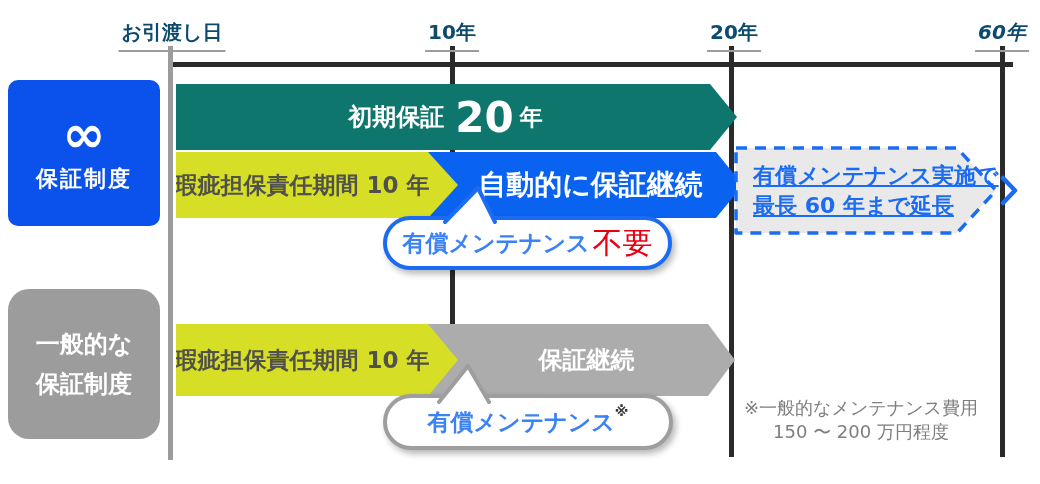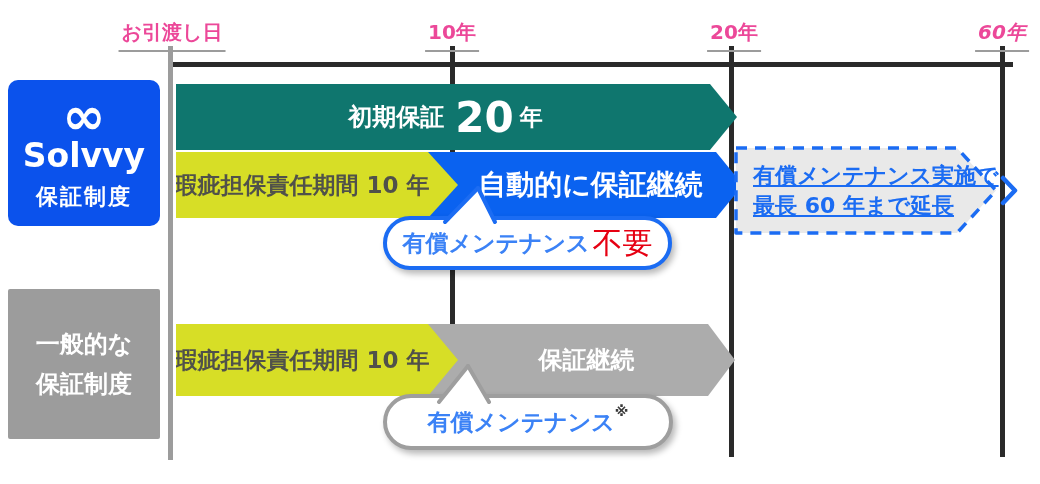--- a/index.html
+++ b/index.html
@@ -4,42 +4,42 @@
 <style>
   * { margin:0; padding:0; box-sizing:border-box; }
   html,body { background:#ffffff; }
   .canvas {
     position:relative; width:1040px; height:484px; background:#ffffff;
     font-family:"DejaVu Sans", sans-serif; overflow:hidden;
   }
   
   .tl-label {
     position:absolute; top:19px; transform:translateX(-50%);
-    font-size:20px; font-weight:600; color:#ec4899;
+    font-size:20px; font-weight:600; color:#0c4a6e;
     border-bottom:2px solid #9c9c9c; padding:0 3px 4px; white-space:nowrap; z-index:5;
   }
   .tl-start { left:172px; } .tl-10 { left:452px; } .tl-20 { left:734px; } .tl-60 { left:1002px;font-style:italic; }
   .h-line { position:absolute; left:168px; top:62px; width:845px; height:5px; background:#2a2a2a; z-index:1; }
   .tick { position:absolute; width:5px; background:#2a2a2a; z-index:1; }
   .tick-start { left:168px; top:46px; height:414px; background:#9c9c9c; }
   .tick-10 { left:450px; top:46px; height:280px; }
   .tick-20 { left:729px; top:46px; height:411px; }
   .tick-60 { left:1000px; top:46px; height:411px; }
   
   .brand-box {
     position:absolute; left:8px; top:80px; width:152px; height:146px;
     background:#0b52ec; border-radius:10px; z-index:2;
     display:flex; flex-direction:column; align-items:center; justify-content:center;
   }
   .infinity { font-size:52px; font-weight:700; color:#ffffff; line-height:0.85; }
   .brand-name { font-size:33px; font-weight:700; color:#ffffff; line-height:1.1; }
   .brand-sub { font-size:22px; font-weight:700; color:#ffffff; margin-top:7px; letter-spacing:2px; }
   .general-box {
     position:absolute; left:8px; top:289px; width:152px; height:150px;
-    background:#9c9c9c; border-radius:2px; z-index:2;
+    background:#9c9c9c; border-radius:21px; z-index:2;
     display:flex; flex-direction:column; align-items:center; justify-content:center;
   }
   .general-box span { font-size:24px; font-weight:600; color:#ffffff; line-height:40px; }
   
   .bar { position:absolute; display:flex; align-items:center; z-index:2;
          filter:drop-shadow(2px 3px 2px rgba(0,0,0,0.22)); }
   .arrow-clip { clip-path:polygon(0 0, calc(100% - 27px) 0, 100% 50%, calc(100% - 27px) 100%, 0 100%); }
   .chevron-clip { clip-path:polygon(0 0, calc(100% - 30px) 0, 100% 50%, calc(100% - 30px) 100%, 0 100%); }
   .bar-initial { left:176px; top:84px; width:561px; height:66px; background:#0f766e;
                  justify-content:center; padding-right:22px; }
@@ -87,21 +87,20 @@
   <div class="tl-label tl-60">60年</div>
 
   <div class="h-line"></div>
   <div class="tick tick-start"></div>
   <div class="tick tick-10"></div>
   <div class="tick tick-20"></div>
   <div class="tick tick-60"></div>
 
   <div class="brand-box">
     <div class="infinity">∞</div>
-    <div class="brand-name">Solvvy</div>
     <div class="brand-sub">保証制度</div>
   </div>
 
   <div class="general-box">
     <span>一般的な</span>
     <span>保証制度</span>
   </div>
 
   <div class="bar bar-initial arrow-clip">
     <span class="pre">初期保証</span>
@@ -145,14 +144,18 @@
   <div class="bubble bubble-need">
     <span class="b-text">有償メンテナンス</span>
     <span class="b-mark">※</span>
   </div>
   <svg class="tail tail-need" width="80" height="48" viewBox="0 0 80 48">
     <path d="M43,10 L14,46 L64,46 Z" fill="#ffffff"></path>
     <path d="M43,10 L14,46" fill="none" stroke="#9e9e9e" stroke-width="4" stroke-linecap="round"></path>
     <path d="M43,10 L64,46" fill="none" stroke="#9e9e9e" stroke-width="4" stroke-linecap="round"></path>
   </svg>
 
+  <div class="footnote">
+    <div>※一般的なメンテナンス費用</div>
+    <div>150 〜 200 万円程度</div>
+  </div>
 
 </div>
 
 </body></html>

